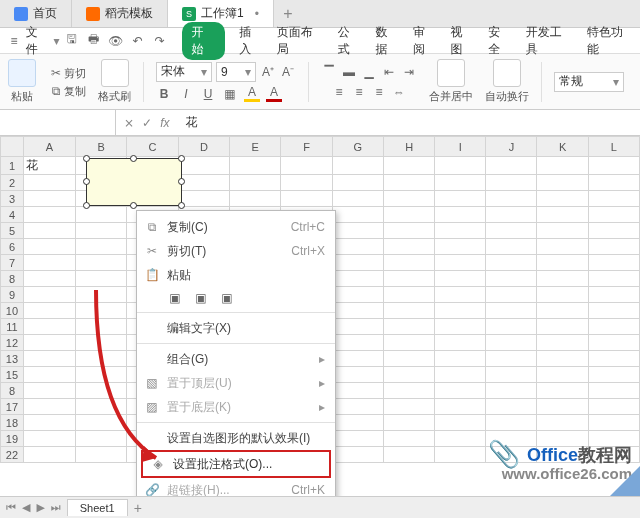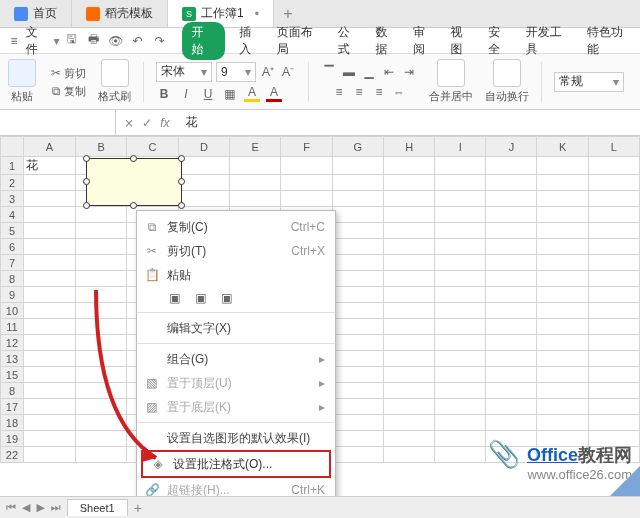--- a/index.html
+++ b/index.html
@@ -59,22 +59,22 @@
   
   .arrow { position:absolute; left:86px; top:144px; width:110px; height:200px; pointer-events:none; }
   
   .sheettabs { position:absolute; bottom:0; left:0; right:0; height:22px; background:#eee; border-top:1px solid #ccc; display:flex; align-items:center; padding:0 6px; gap:6px; font-size:11px; }
   .sheettabs .nav { color:#888; }
   .sheettabs .stab { background:#fff; border:1px solid #ccc; border-bottom:none; padding:2px 12px; }
   .sheettabs .add { color:#888; font-size:14px; }
   
   .watermark { position:absolute; right:8px; bottom:26px; display:flex; align-items:center; gap:6px; font-size:18px; font-weight:bold; }
   .watermark .o { color:#e07000; font-family:Arial; font-size:26px; font-weight:bold; }
-  .watermark .t1 { color:#1560bd;text-decoration:underline; }
-  .watermark .u { position:absolute; right:0; bottom:-12px; font-size:13px; color:#888; font-weight:normal; }
+  .watermark .t1 { color:#1560bd; }
+  .watermark .u { position:absolute; right:0; bottom:-12px; font-size:15px; color:#888; font-weight:bold; }
   .corner-tip { position:absolute; right:0; bottom:0; width:0; height:0; border-left:30px solid transparent; border-bottom:30px solid #7aa7d8; }
 </style>
 </head>
 <body>
 
 <div class="tabbar">
   <div class="tab">
     <span class="tab-icon ic-home"></span>
     <span>首页</span>
   </div>

